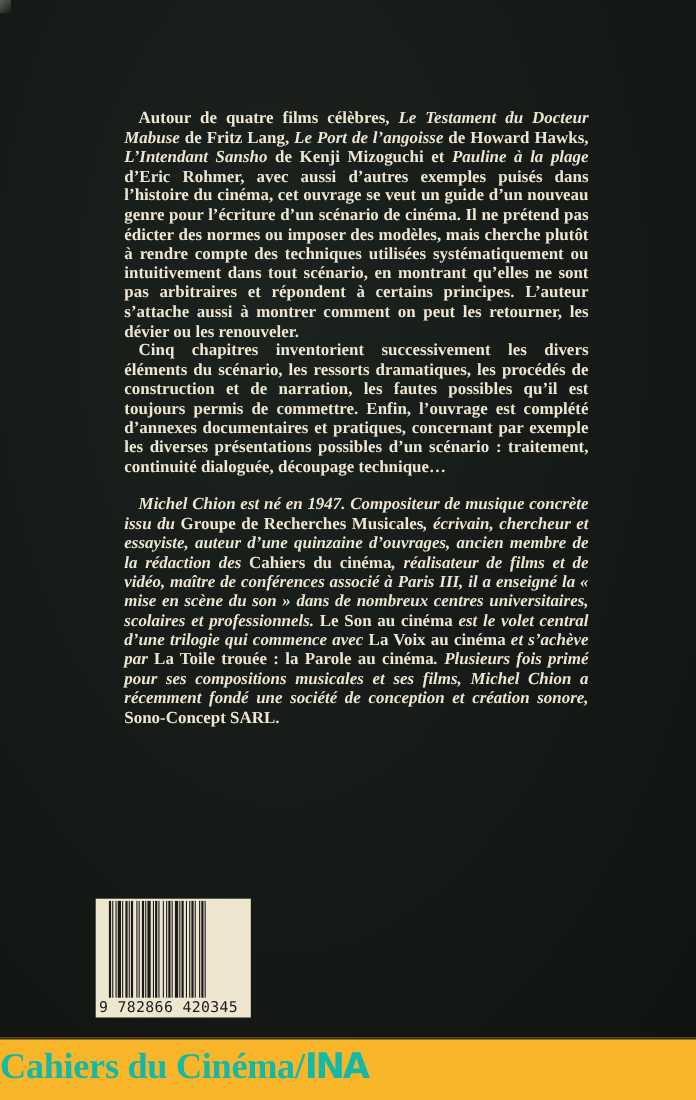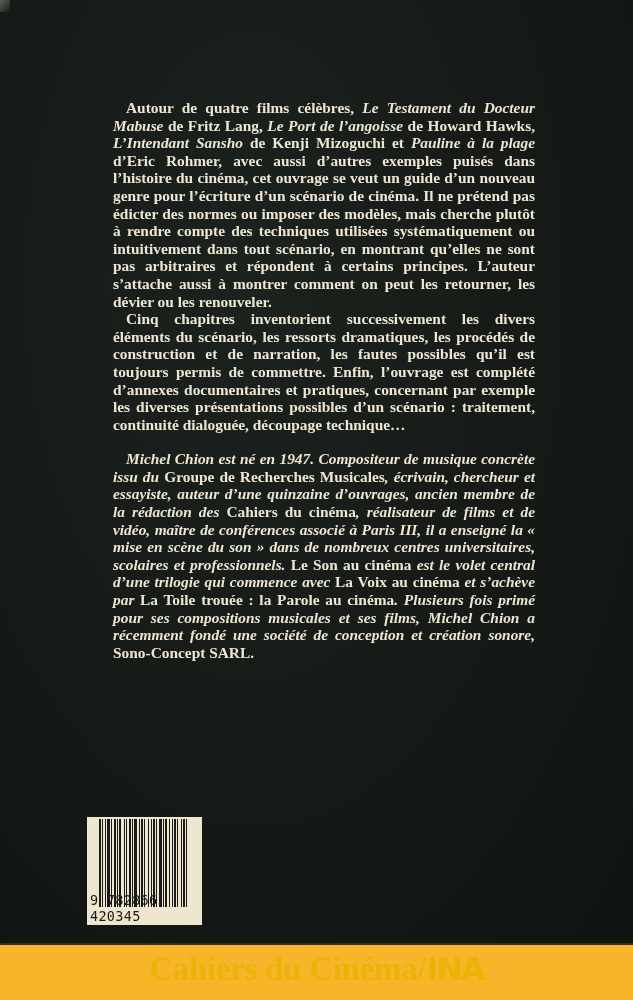--- a/index.html
+++ b/index.html
@@ -7,26 +7,26 @@
   .cover{position:absolute;left:0;top:0;width:633px;height:945px;
     background:radial-gradient(ellipse at 40% 30%,#1c221e 0%,#151a17 55%,#101411 100%);}
   .corner{position:absolute;left:0;top:0;width:10px;height:12px;background:linear-gradient(135deg,#8a8f86 0%,#3a3f38 70%,transparent 100%);opacity:.6;}
   .text{position:absolute;left:113px;top:99px;width:422px;color:#ede6d2;font-size:15.4px;line-height:17.6px;text-align:justify;}
   .text p{margin:0;text-indent:13px;}
   .bold{font-weight:bold;}
   .para2{margin-top:0;}
   .bio{margin-top:17px !important;}
   .i{font-style:italic;font-weight:bold;}
   .n{font-style:normal;font-weight:bold;}
-  .barcode{position:absolute;left:87px;top:817px;width:115px;height:108px;background:#efe6d0;}
+  .barcode{position:absolute;left:87px;top:817px;width:115px;height:108px;background:#efe6d0;padding-left:26px;}
   .bars{position:absolute;left:12px;top:2px;width:123px;height:88px;display:flex;align-items:stretch;}
   .bars span{display:block;height:100%;background:#1a1a1a;}
   .isbn{position:absolute;left:3px;bottom:1px;font-family:"DejaVu Sans Mono",monospace;font-size:13.5px;color:#1a1a1a;letter-spacing:.3px;}
   .band{position:absolute;left:0;top:943px;width:633px;height:57px;background:#f9b52a;border-top:2px solid #3a2f10;}
-  .publisher{position:absolute;left:0;top:950px;width:633px;text-align:center;font-size:33px;font-weight:bold;color:#eab308;letter-spacing:-.3px;}
+  .publisher{position:absolute;left:0;top:950px;width:633px;text-align:left;font-size:33px;font-weight:bold;color:#14b8a6;letter-spacing:-.3px;}
   .ina{font-family:"DejaVu Sans",sans-serif;font-weight:900;font-size:32px;letter-spacing:-2px;}
 </style>
 </head>
 <body>
 
 <div class="cover">
   <div class="corner"></div>
   <div class="text">
     <p class="bold" id="p1"><span class="n">Autour de quatre films célèbres, </span><span class="i">Le Testament du Docteur Mabuse</span><span class="n"> de Fritz Lang, </span><span class="i">Le Port de l’angoisse</span><span class="n"> de Howard Hawks, </span><span class="i">L’Intendant Sansho</span><span class="n"> de Kenji Mizoguchi et </span><span class="i">Pauline à la plage</span><span class="n"> d’Eric Rohmer, avec aussi d’autres exemples puisés dans l’histoire du cinéma, cet ouvrage se veut un guide d’un nouveau genre pour l’écriture d’un scénario de cinéma. Il ne prétend pas édicter des normes ou imposer des modèles, mais cherche plutôt à rendre compte des techniques utilisées systématiquement ou intuitivement dans tout scénario, en montrant qu’elles ne sont pas arbitraires et répondent à certains principes. L’auteur s’attache aussi à montrer comment on peut les retourner, les dévier ou les renouveler.</span></p>
     <p class="bold para2">Cinq chapitres inventorient successivement les divers éléments du scénario, les ressorts dramatiques, les procédés de construction et de narration, les fautes possibles qu’il est toujours permis de commettre. Enfin, l’ouvrage est complété d’annexes documentaires et pratiques, concernant par exemple les diverses présentations possibles d’un scénario : traitement, continuité dialoguée, découpage technique…</p>

